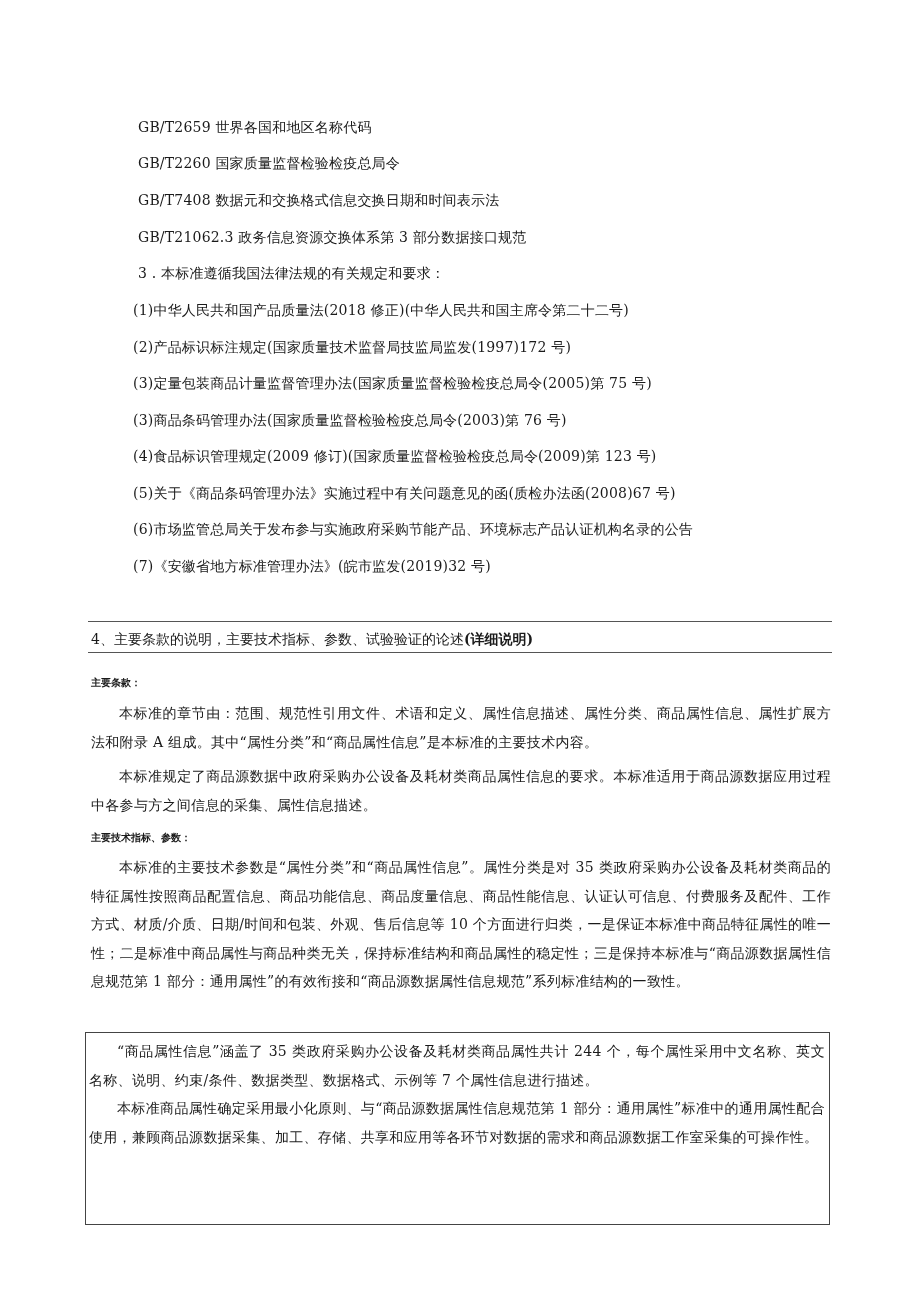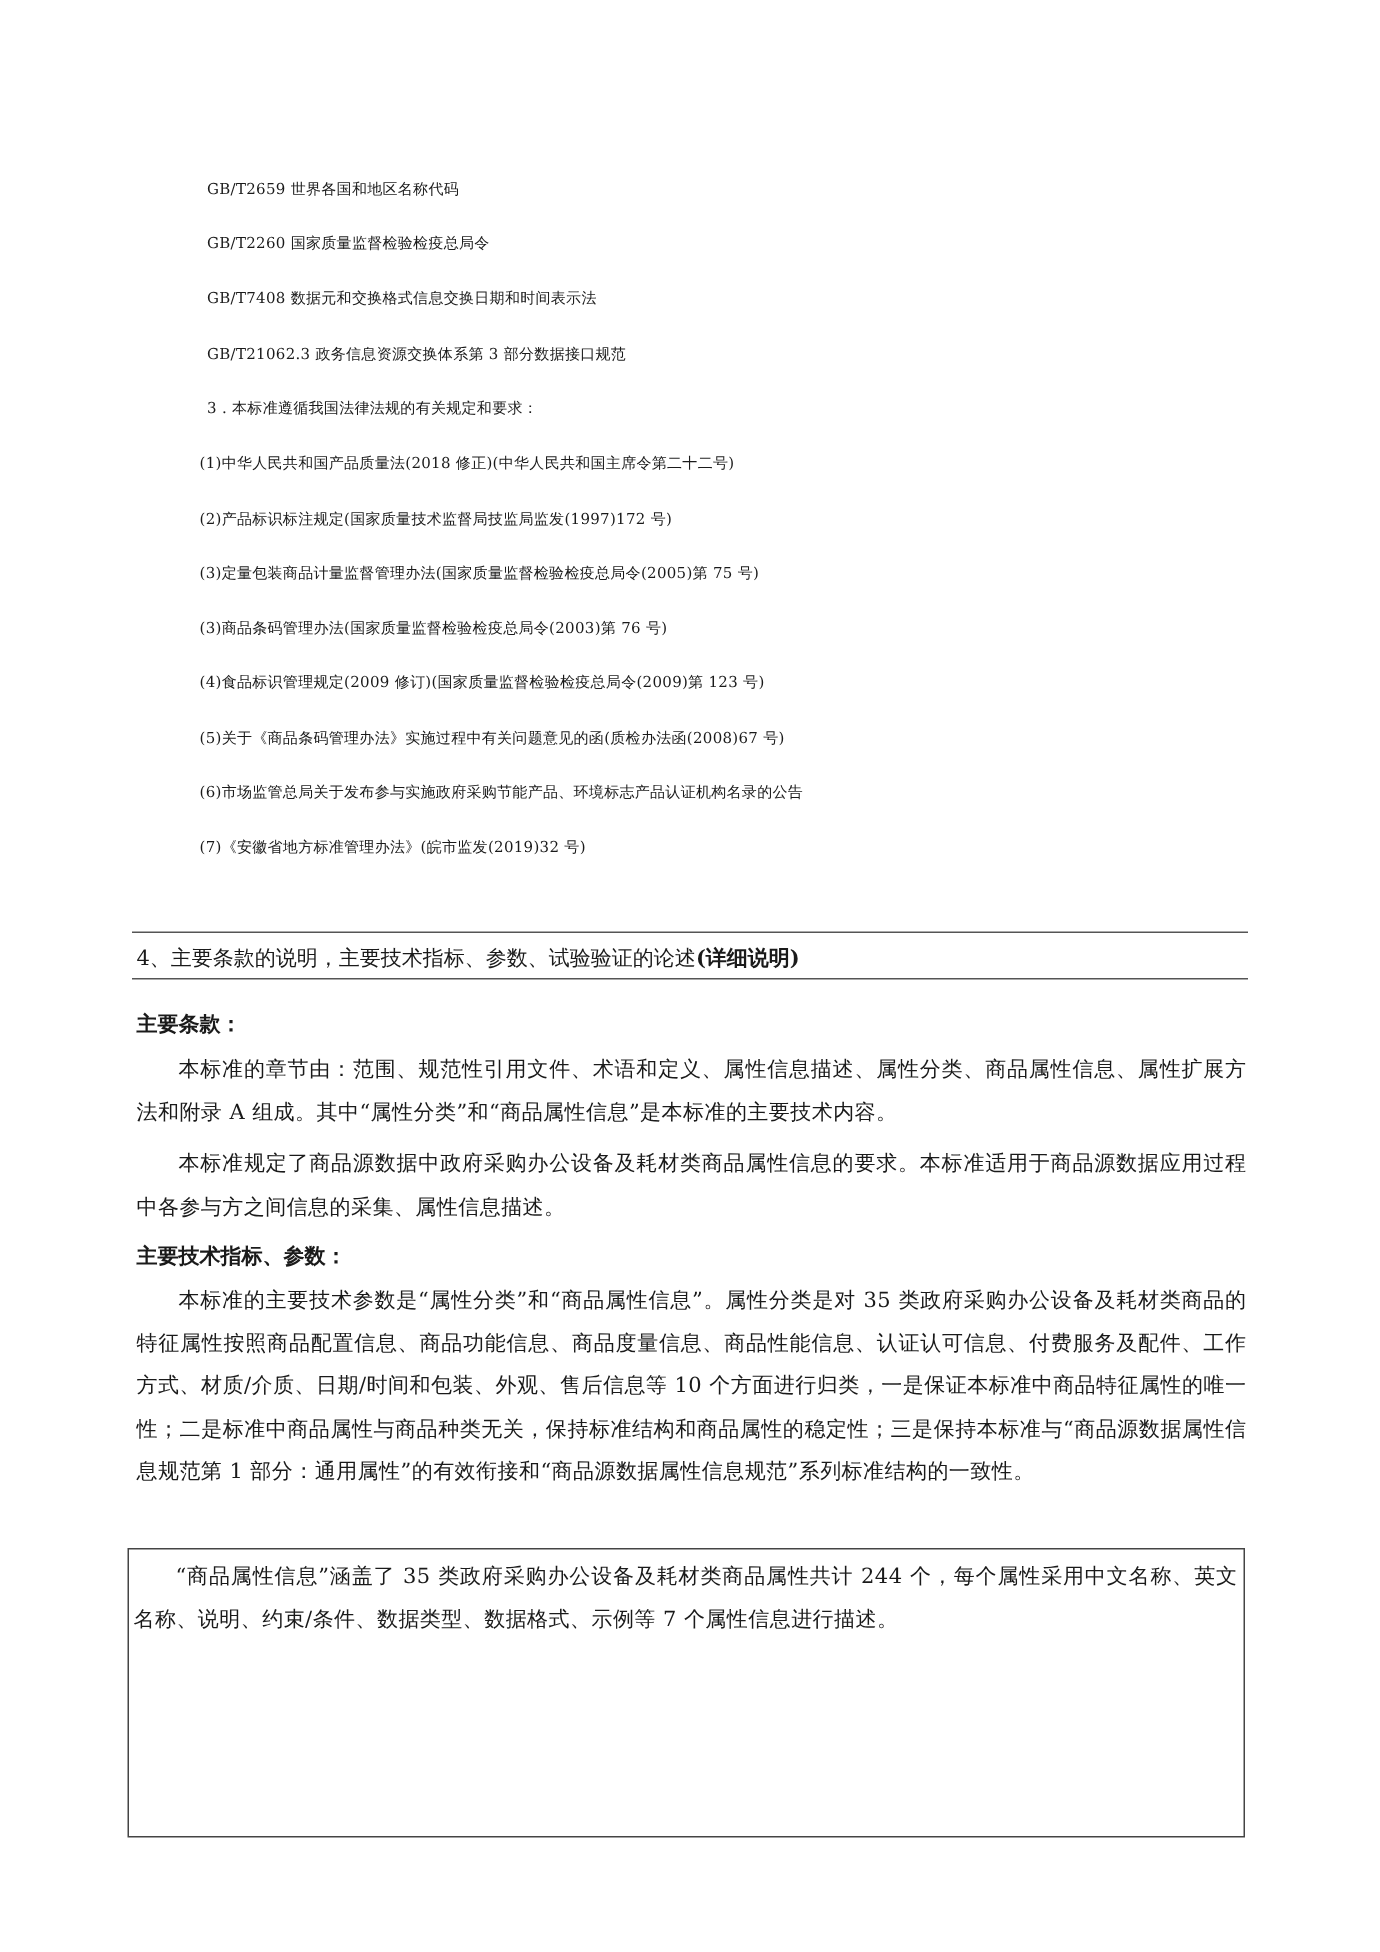--- a/index.html
+++ b/index.html
@@ -10,21 +10,21 @@
     body {
       width: 920px;
       height: 1301px;
       position: relative;
       overflow: hidden;
       font-family: "DejaVu Serif", "Liberation Serif", serif;
       color: #1a1a1a;
     }
     .line {
       position: absolute;
-      font-size: 10px;
+      font-size: 14px;
       line-height: 18px;
       white-space: nowrap;
       letter-spacing: 0.2px;
     }
     .ref { left: 138px; }
     .law { left: 133px; }
     .rule {
       position: absolute;
       left: 88px;
       width: 744px;
@@ -36,21 +36,21 @@
       left: 91px;
       top: 630px;
       font-size: 14px;
       line-height: 18px;
       white-space: nowrap;
     }
     .section-title .detail { font-weight: bold; margin-top: 17px; }
     .heading {
       position: absolute;
       left: 91px;
-      font-size: 14px;
+      font-size: 10px;
       font-weight: bold;
       line-height: 18px;
       font-family: "DejaVu Sans", "Liberation Sans", sans-serif;
     }
     .para {
       position: absolute;
       left: 91px;
       width: 740px;
       font-size: 14px;
       line-height: 28.5px;
@@ -106,13 +106,14 @@
 
 <div class="heading" style="top:674px">主要条款：</div>
 <p class="para" style="top:699px">本标准的章节由：范围、规范性引用文件、术语和定义、属性信息描述、属性分类、商品属性信息、属性扩展方法和附录 A 组成。其中“属性分类”和“商品属性信息”是本标准的主要技术内容。</p>
 <p class="para" style="top:762px">本标准规定了商品源数据中政府采购办公设备及耗材类商品属性信息的要求。本标准适用于商品源数据应用过程中各参与方之间信息的采集、属性信息描述。</p>
 
 <div class="heading" style="top:829px">主要技术指标、参数：</div>
 <p class="para" style="top:853px">本标准的主要技术参数是“属性分类”和“商品属性信息”。属性分类是对 35 类政府采购办公设备及耗材类商品的特征属性按照商品配置信息、商品功能信息、商品度量信息、商品性能信息、认证认可信息、付费服务及配件、工作方式、材质/介质、日期/时间和包装、外观、售后信息等 10 个方面进行归类，一是保证本标准中商品特征属性的唯一性；二是标准中商品属性与商品种类无关，保持标准结构和商品属性的稳定性；三是保持本标准与“商品源数据属性信息规范第 1 部分：通用属性”的有效衔接和“商品源数据属性信息规范”系列标准结构的一致性。</p>
 
 <div class="boxed">
   <p class="para first">“商品属性信息”涵盖了 35 类政府采购办公设备及耗材类商品属性共计 244 个，每个属性采用中文名称、英文名称、说明、约束/条件、数据类型、数据格式、示例等 7 个属性信息进行描述。</p>
+  <p class="para">本标准商品属性确定采用最小化原则、与“商品源数据属性信息规范第 1 部分：通用属性”标准中的通用属性配合使用，兼顾商品源数据采集、加工、存储、共享和应用等各环节对数据的需求和商品源数据工作室采集的可操作性。</p>
 </div>
 
 </body></html>

